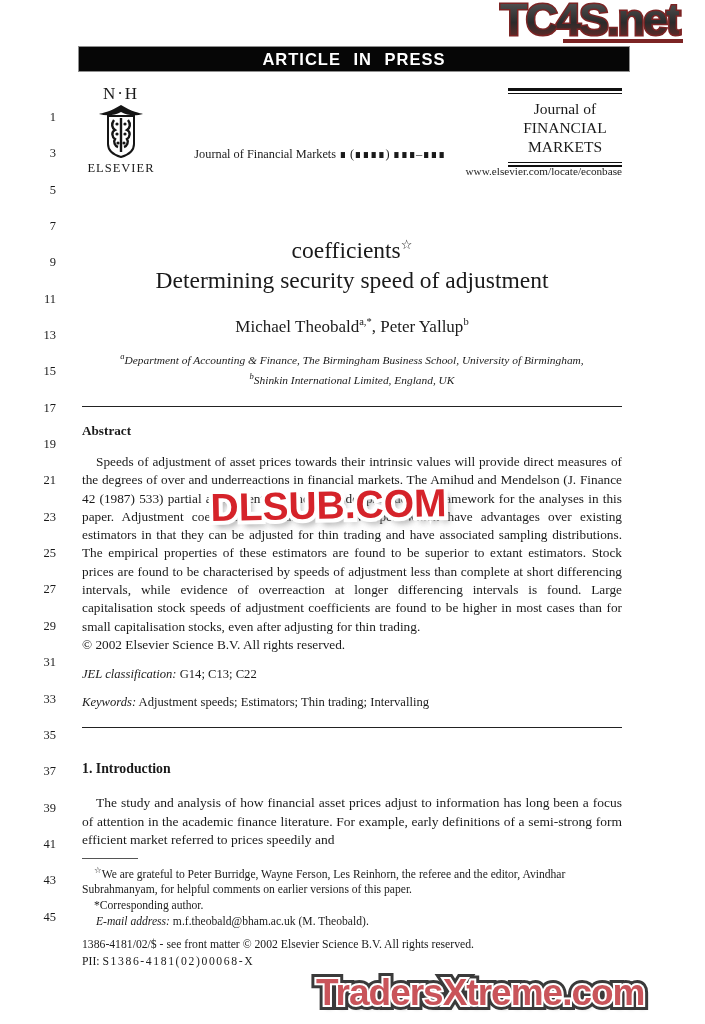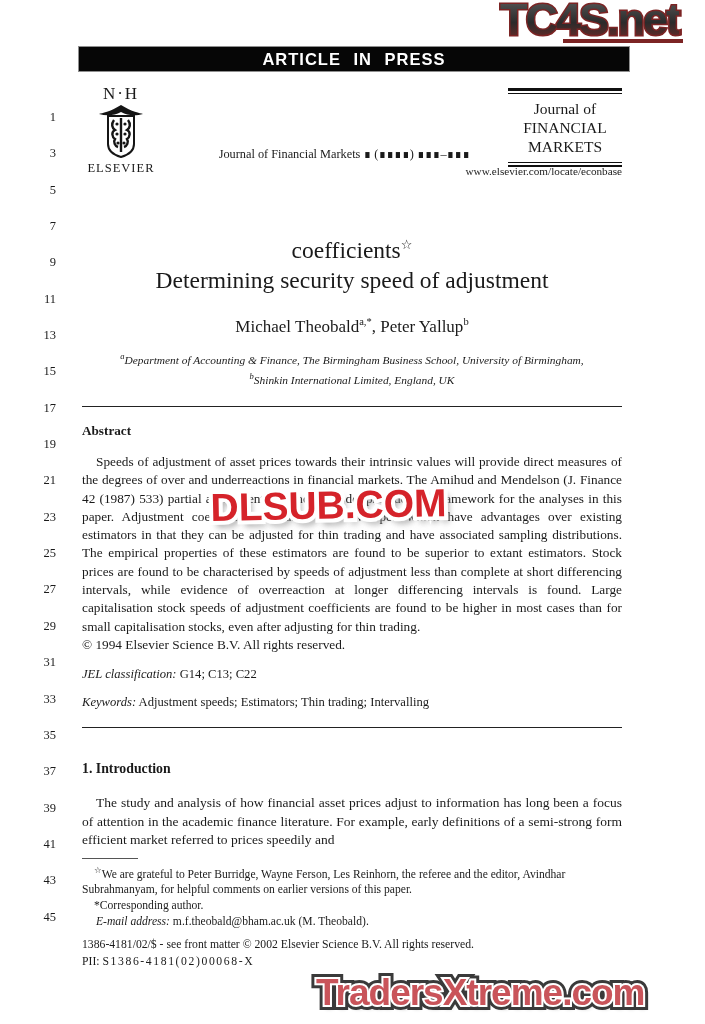--- a/index.html
+++ b/index.html
@@ -29,21 +29,21 @@
   .banner{position:absolute;left:78px;top:46px;width:552px;height:26px;background:#060606;
           border:1px solid #8f8f8f;box-sizing:border-box;display:flex;align-items:center;justify-content:center;}
   .banner span{color:#ffffff;font-family:"Liberation Sans",sans-serif;font-weight:bold;
                font-size:16.5px;letter-spacing:1px;word-spacing:7px;}
 
   .logo{position:absolute;left:80px;top:84px;width:82px;text-align:center;}
   .logo .monogram{font-size:17px;letter-spacing:2px;}
   .logo svg{display:block;margin:0 auto;}
   .logo .wordmark{font-size:12.5px;letter-spacing:1px;margin-top:1px;}
 
-  .cite-line{position:absolute;left:170px;top:147px;width:300px;text-align:right;font-size:12.3px;}
+  .cite-line{position:absolute;left:170px;top:147px;width:300px;text-align:center;font-size:12.3px;}
 
   .masthead{position:absolute;left:508px;top:88px;width:114px;text-align:center;}
   .rule-thick{height:2.5px;background:#101010;}
   .rule-thin{height:1px;background:#101010;margin-top:2px;}
   .rule-thin-b{height:1px;background:#101010;}
   .rule-thick-b{height:2.5px;background:#101010;margin-top:2px;}
   .masthead .mast-text{padding:5px 0 6px 0;font-size:15.5px;line-height:19px;}
   .website{position:absolute;left:422px;top:165px;width:200px;text-align:right;font-size:11.2px;}
 
   
@@ -167,21 +167,21 @@
     <div class="affils">
       <div><sup>a</sup><span>Department of Accounting &amp; Finance, The Birmingham Business School, University of Birmingham,</span></div>
       <div><sup>b</sup><span>Shinkin International Limited, England, UK</span></div>
     </div>
   </div>
 
   <div class="main">
     <div class="hr"></div>
     <div class="abstract-head">Abstract</div>
     <div class="abstract-body">Speeds of adjustment of asset prices towards their intrinsic values will provide direct measures of the degrees of over and underreactions in financial markets. The Amihud and Mendelson (J. Finance 42 (1987) 533) partial adjustment with noise model provides the framework for the analyses in this paper. Adjustment coefficient estimators are developed which have advantages over existing estimators in that they can be adjusted for thin trading and have associated sampling distributions. The empirical properties of these estimators are found to be superior to extant estimators. Stock prices are found to be characterised by speeds of adjustment less than complete at short differencing intervals, while evidence of overreaction at longer differencing intervals is found. Large capitalisation stock speeds of adjustment coefficients are found to be higher in most cases than for small capitalisation stocks, even after adjusting for thin trading.</div>
-    <div class="copyright">© 1994 Elsevier Science B.V. All rights reserved.</div>
+    <div class="copyright">© 2002 Elsevier Science B.V. All rights reserved.</div>
     <div class="meta-line"><i>JEL classification:</i><span> G14; C13; C22</span></div>
     <div class="meta-line"><i>Keywords:</i><span> Adjustment speeds; Estimators; Thin trading; Intervalling</span></div>
     <div class="hr section-rule"></div>
     <div class="section-head">1. Introduction</div>
     <div class="body-para">The study and analysis of how financial asset prices adjust to information has long been a focus of attention in the academic finance literature. For example, early definitions of a semi-strong form efficient market referred to prices speedily and</div>
   </div>
 
   <div class="footnotes">
     <div class="fn-rule"></div>
     <div class="fn-thanks"><sup>☆</sup><span>We are grateful to Peter Burridge, Wayne Ferson, Les Reinhorn, the referee and the editor, Avindhar Subrahmanyam, for helpful comments on earlier versions of this paper.</span></div>

